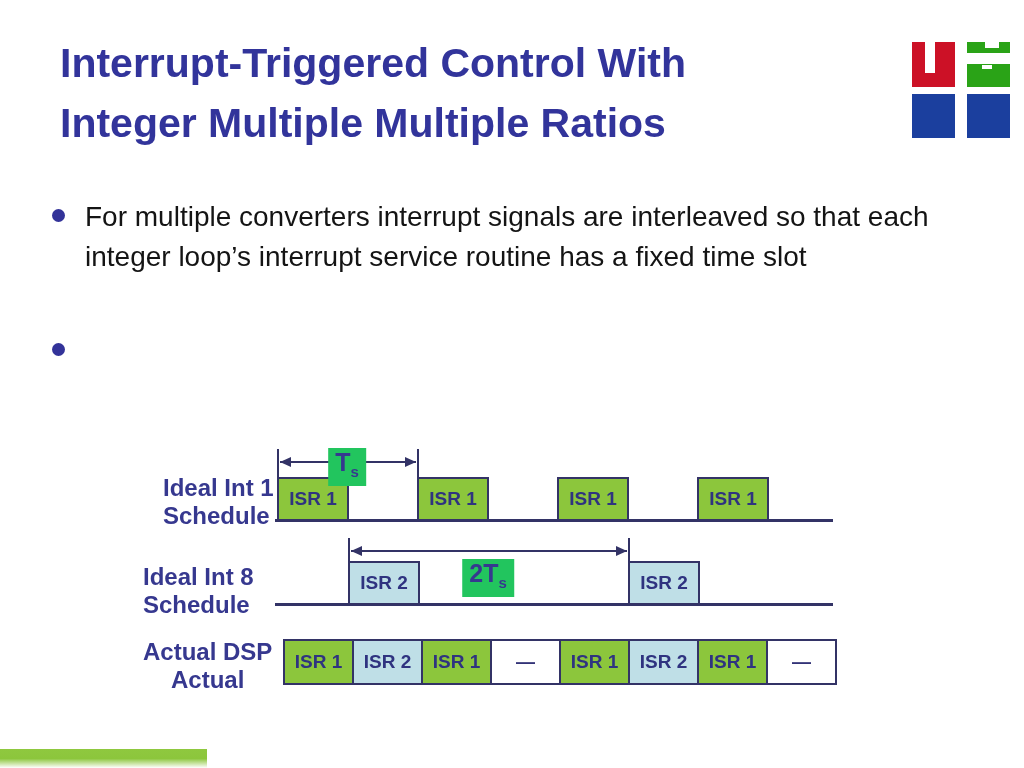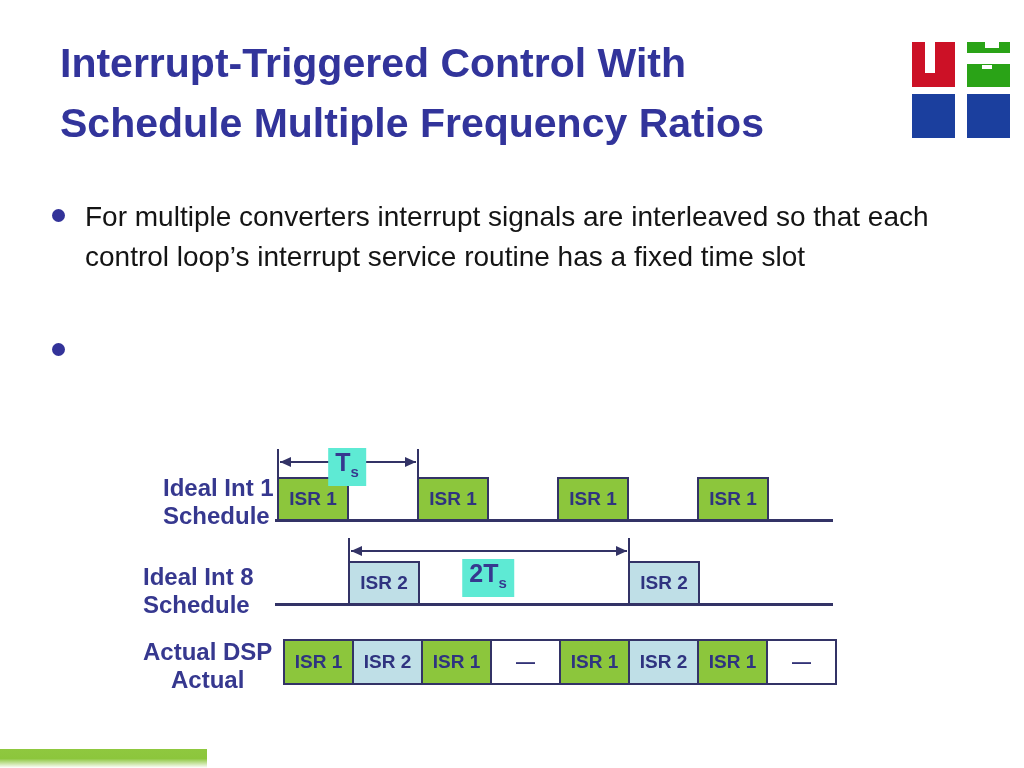--- a/index.html
+++ b/index.html
@@ -55,21 +55,21 @@
   .r2{top:561px;}
   .b1-0{left:277px;} .b1-1{left:417px;} .b1-2{left:557px;} .b1-3{left:697px;}
   .b2-0{left:348px;} .b2-1{left:628px;}
   
   .tick{position:absolute;width:2px;background:#333366;}
   .arrow-line{position:absolute;height:2px;background:#333366;}
   .ah{position:absolute;width:0;height:0;border-top:5px solid transparent;border-bottom:5px solid transparent;}
   .ah-left{border-right:11px solid #333366;}
   .ah-right{border-left:11px solid #333366;}
   .dim-label{
-    position:absolute;transform:translateX(-50%);background:#5eead4;padding:0 7px;
+    position:absolute;transform:translateX(-50%);background:#22c55e;padding:0 7px;
     font-size:25px;font-weight:bold;color:#36388F;line-height:28px;white-space:nowrap;
   }
   .dim-label sub{font-size:15px;}
   
   .t1a{left:277px;top:449px;height:28px;}
   .t1b{left:417px;top:449px;height:28px;}
   .line-ts{left:280px;top:461px;width:136px;}
   .ah-ts-l{left:280px;top:457px;}
   .ah-ts-r{left:405px;top:457px;}
   .lab-ts{left:347px;top:448px;}
@@ -97,38 +97,38 @@
     background:linear-gradient(180deg,#8FC83F 0%,#8CC63C 50%,#ffffff 100%);
   }
 </style>
 </head>
 <body>
 
 <div class="slide">
 
   <div class="title">
     <div>Interrupt-Triggered Control With</div>
-    <div>Schedule Multiple Frequency Ratios</div>
+    <div>Integer Multiple Multiple Ratios</div>
   </div>
 
   <div class="logo">
     <div class="sq sq-red">
       <div class="cut red-slot"></div>
     </div>
     <div class="sq sq-green">
       <div class="cut green-notch-top"></div>
       <div class="cut green-gap"></div>
       <div class="cut green-notch-mid"></div>
     </div>
     <div class="sq sq-blue1"></div>
     <div class="sq sq-blue2"></div>
   </div>
 
   <span class="bullet-dot dot-1"></span>
-  <div class="bullet-text bt-1">For multiple converters interrupt signals are interleaved so that each control loop’s interrupt service routine has a fixed time slot</div>
+  <div class="bullet-text bt-1">For multiple converters interrupt signals are interleaved so that each integer loop’s interrupt service routine has a fixed time slot</div>
 
   <span class="bullet-dot dot-2"></span>
 
   <div>
 
     <div class="row-label lbl-1">
       <div>Ideal Int 1</div>
       <div>Schedule</div>
     </div>
     <div class="baseline bl-1"></div>

